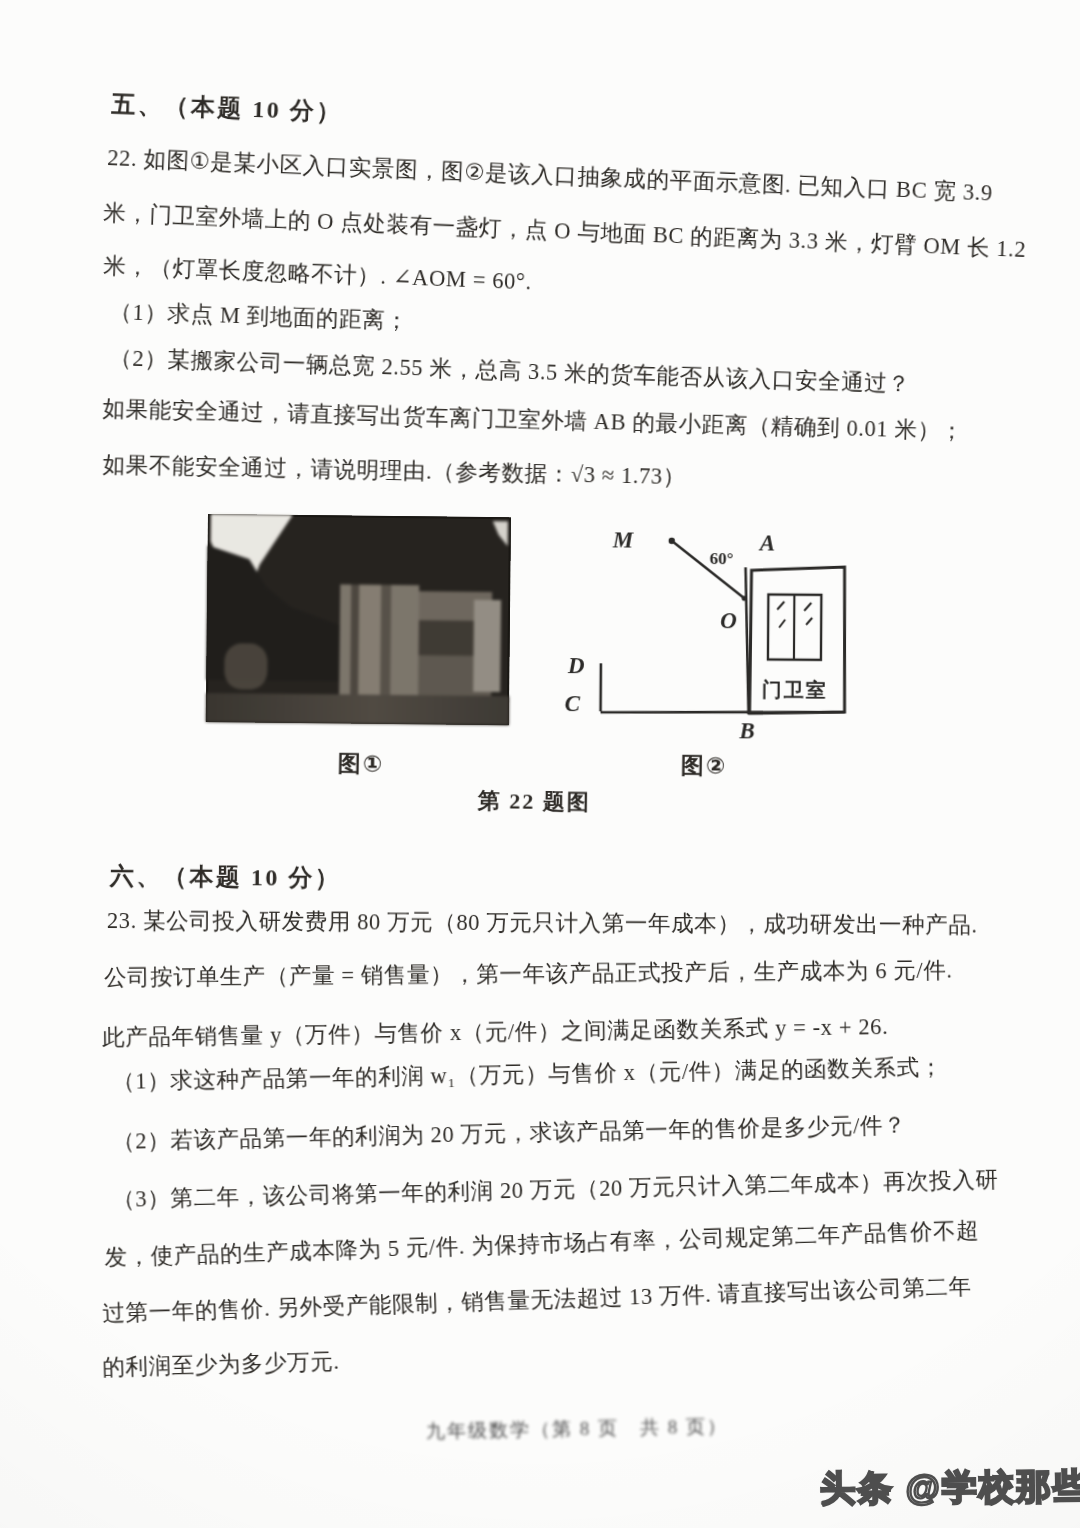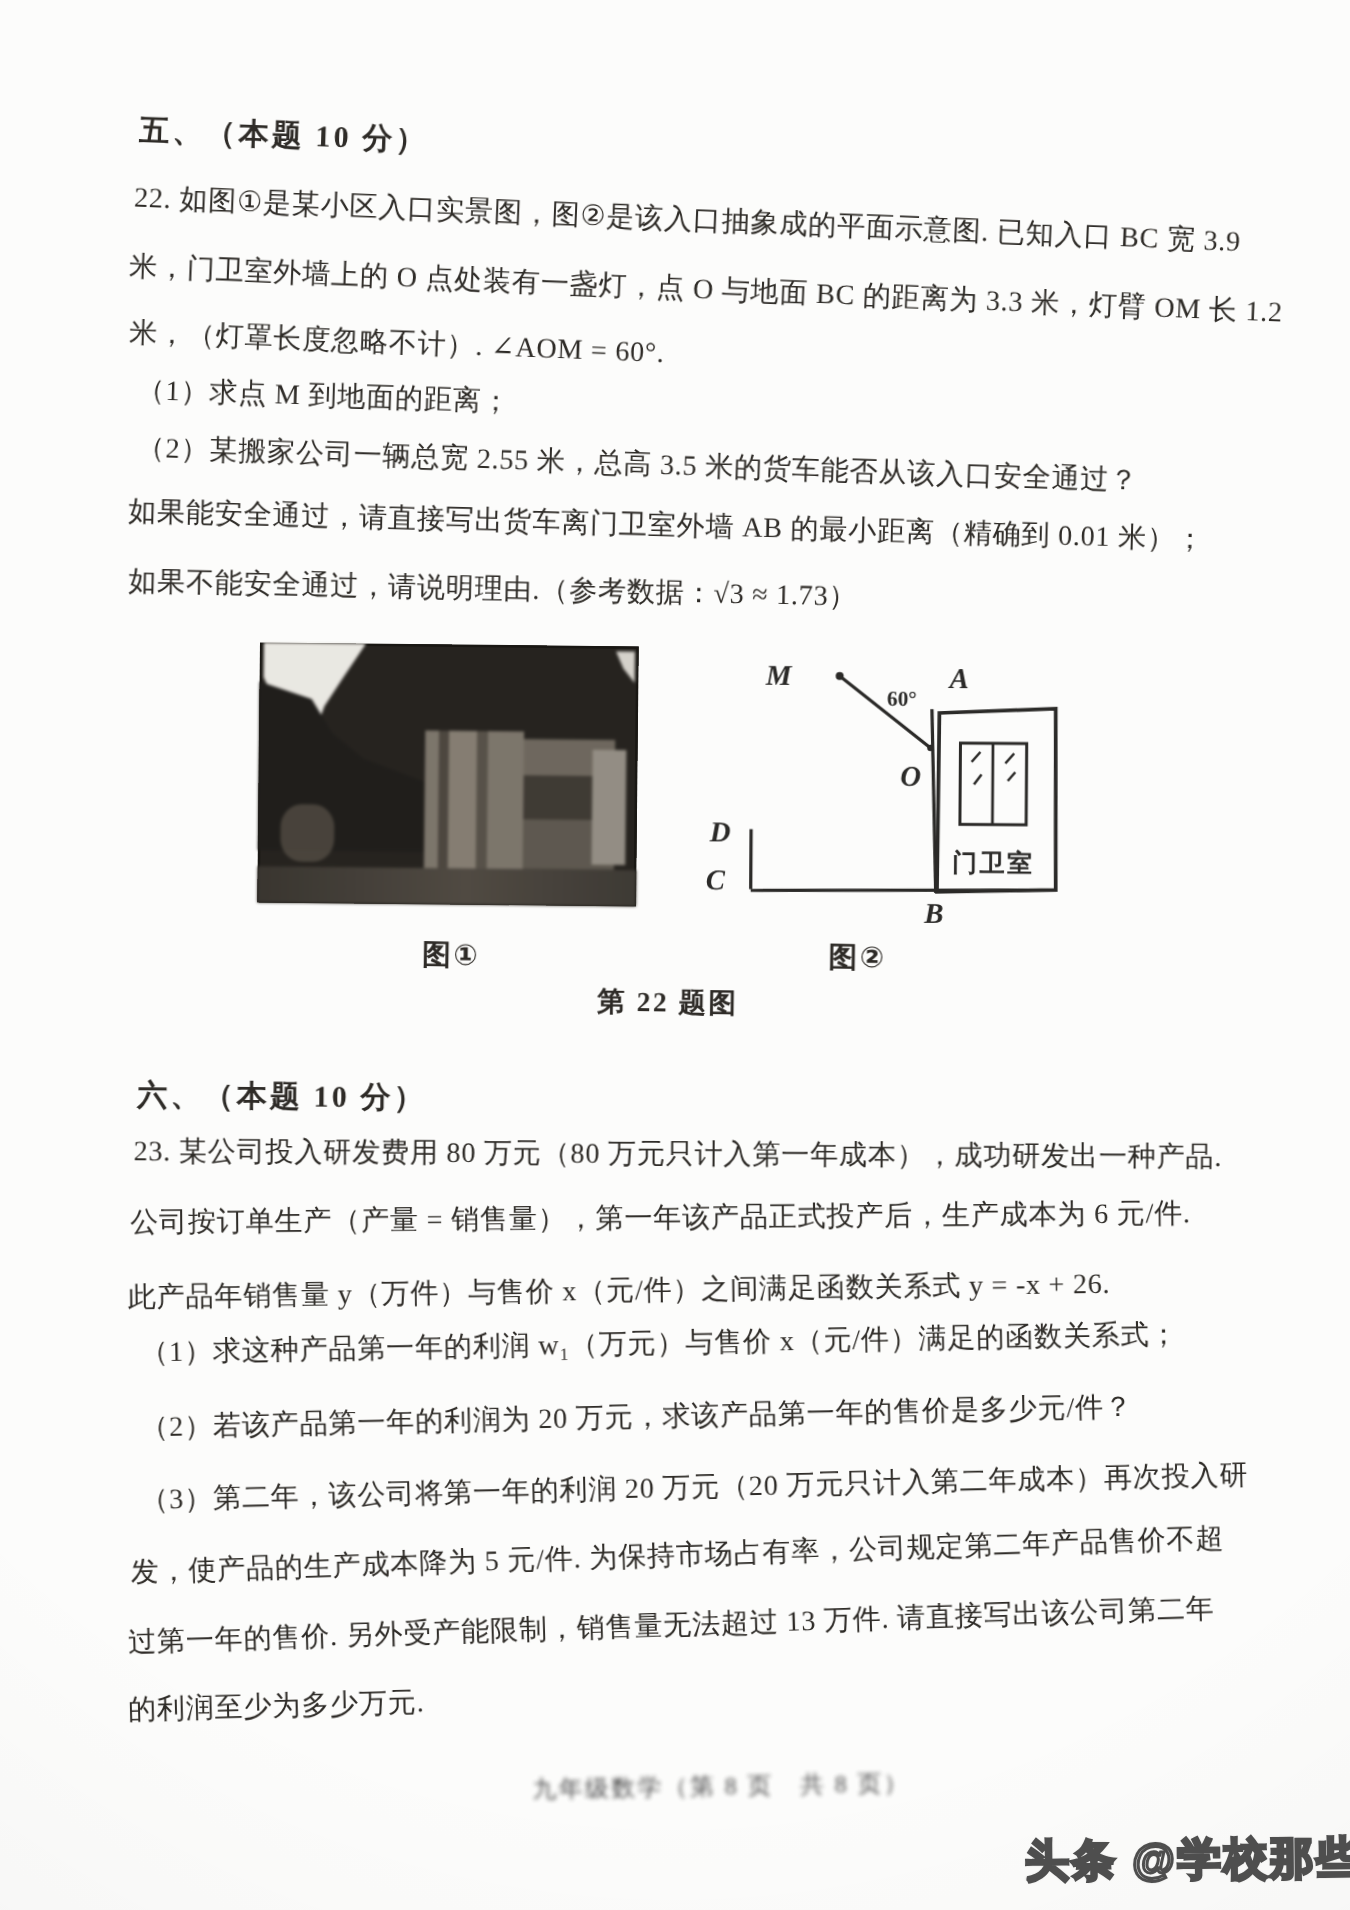--- a/index.html
+++ b/index.html
@@ -112,21 +112,21 @@
     <text x="205" y="44" class="lbl">A</text>
     <text x="166" y="122" class="lbl">O</text>
     <text x="14" y="168" class="lbl">D</text>
     <text x="11" y="206" class="lbl">C</text>
     <text x="186" y="232" class="lbl">B</text>
     <text x="155" y="58" class="lbl-small">60°</text>
     <text x="208" y="190" class="lbl-room">门卫室</text>
   </svg>
 
   <div class="caption" style="left:338px;top:748px;--r:1deg">图①</div>
-  <div class="caption" style="left:663px;top:750px;--r:.8deg">图②</div>
+  <div class="caption" style="left:681px;top:750px;--r:.8deg">图②</div>
   <div class="caption" style="left:478px;top:786px;--r:.8deg;font-size:22px">第 22 题图</div>
 
   <div class="line heading" style="left:110px;top:860px;--r:.5deg">六、（本题 10 分）</div>
   <div class="line" style="left:107px;top:905px;--r:.3deg">23. 某公司投入研发费用 80 万元（80 万元只计入第一年成本），成功研发出一种产品.</div>
   <div class="line" style="left:104px;top:962px;--r:-.5deg">公司按订单生产（产量 = 销售量），第一年该产品正式投产后，生产成本为 6 元/件.</div>
   <div class="line" style="left:102px;top:1022px;--r:-.8deg">此产品年销售量 y（万件）与售价 x（元/件）之间满足函数关系式 y = -x + 26.</div>
   <div class="line" style="left:112px;top:1066px;--r:-1deg">（1）求这种产品第一年的利润 w₁（万元）与售价 x（元/件）满足的函数关系式；</div>
   <div class="line" style="left:112px;top:1126px;--r:-1.2deg">（2）若该产品第一年的利润为 20 万元，求该产品第一年的售价是多少元/件？</div>
   <div class="line" style="left:112px;top:1184px;--r:-1.3deg">（3）第二年，该公司将第一年的利润 20 万元（20 万元只计入第二年成本）再次投入研</div>
   <div class="line" style="left:104px;top:1242px;--r:-1.8deg">发，使产品的生产成本降为 5 元/件. 为保持市场占有率，公司规定第二年产品售价不超</div>

